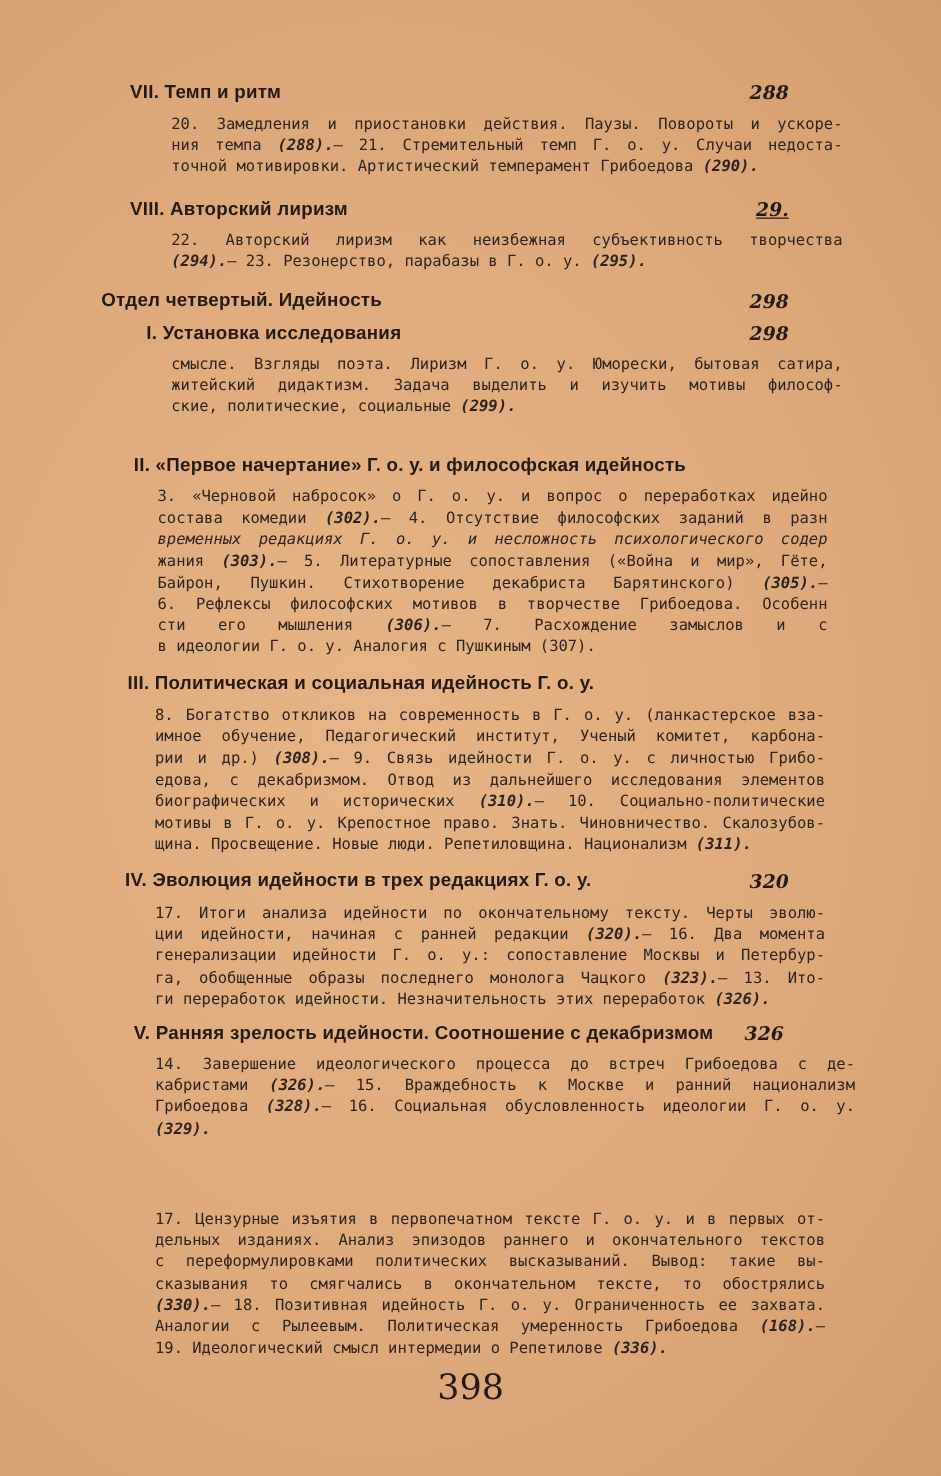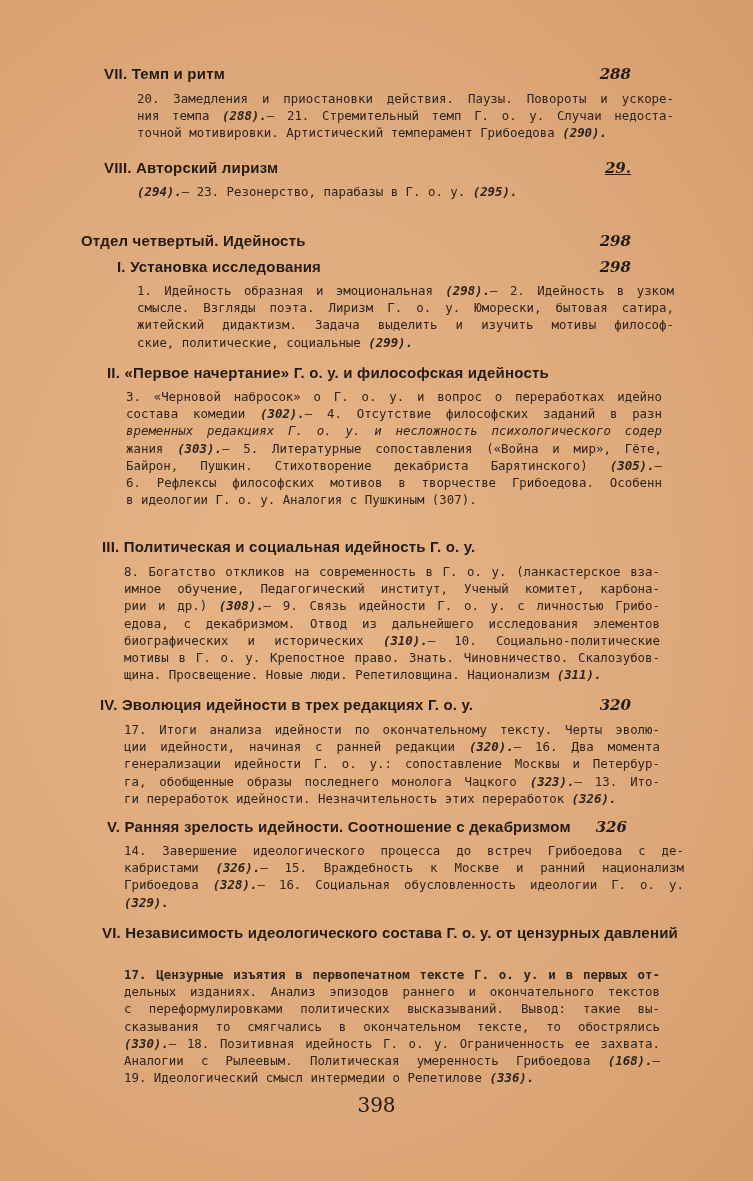--- a/index.html
+++ b/index.html
@@ -23,21 +23,21 @@
     font-style: italic; font-weight: bold; font-size: 15px; color: #241b16;
   }
   .para {
     position: absolute; font-family: "DejaVu Sans Mono", monospace;
     font-size: 12.4px; line-height: 17.2px; color: #2d241f;
     text-align: justify; text-align-last: left;
   }
   .para .ref { font-style: italic; font-weight: bold; }
   .folio {
     position: absolute; left: 0; width: 753px; text-align: center; top: 1093px;
-    font-family: "DejaVu Serif", serif; font-size: 20px; color: #241b16;
+    font-family: "DejaVu Serif", serif; font-size: 28px; color: #241b16;
   }
 </style>
 </head>
 <body>
 
 <div class="page">
 
   <div class="sec-head" style="left:104px;top:65px;">
     <span class="num">VII.</span>
     <span>Темп и ритм</span>
@@ -48,51 +48,52 @@
       <div style="text-align: justify; text-align-last: justify;"><span>ния темпа </span><span class="ref">(288).</span><span>— 21. Стремительный темп Г. о. у. Случаи недоста-</span></div>
       <div style="text-align: left; text-align-last: left;"><span>точной мотивировки. Артистический темперамент Грибоедова </span><span class="ref">(290).</span></div>
     </div>
 
   <div class="sec-head" style="left:104px;top:159px;">
     <span class="num">VIII.</span>
     <span>Авторский лиризм</span>
   </div>
   <div class="pg" style="top:159px;text-decoration:underline;">29.</div>
   <div class="para" style="left:137px;top:183px;width:537px;">
+      <div style="text-align: justify; text-align-last: justify;"><span>22. Авторский лиризм как неизбежная субъективность творчества</span></div>
       <div style="text-align: left; text-align-last: left;"><span class="ref">(294).</span><span>— 23. Резонерство, парабазы в Г. о. у. </span><span class="ref">(295).</span></div>
     </div>
 
   <div class="sec-head" style="left:81px;top:232px;">
     <span>Отдел четвертый. Идейность</span>
   </div>
   <div class="pg" style="top:232px;">298</div>
 
   <div class="sec-head" style="left:117px;top:258px;">
     <span class="num">I.</span>
     <span>Установка исследования</span>
   </div>
   <div class="pg" style="top:258px;">298</div>
   <div class="para" style="left:137px;top:282px;width:537px;">
-      <div style="text-align: justify; text-align-last: justify;"><span>1. Идейность образная и эмоциональная </span><span class="ref">(298).</span><span>— 2. Идейность в узком</span></div>
       <div style="text-align: justify; text-align-last: justify;"><span>смысле. Взгляды поэта. Лиризм Г. о. у. Юморески, бытовая сатира,</span></div>
       <div style="text-align: justify; text-align-last: justify;"><span>житейский дидактизм. Задача выделить и изучить мотивы философ-</span></div>
       <div style="text-align: left; text-align-last: left;"><span>ские, политические, социальные </span><span class="ref">(299).</span></div>
     </div>
 
   <div class="sec-head" style="left:107px;top:364px;">
     <span class="num">II.</span>
     <span>«Первое начертание» Г. о. у. и философская идейность</span>
   </div>
   <div class="para" style="left:126px;top:388px;width:536px;">
       <div style="text-align: justify; text-align-last: justify;"><span>3. «Черновой набросок» о Г. о. у. и вопрос о переработках идейно</span></div>
       <div style="text-align: justify; text-align-last: justify;"><span>состава комедии </span><span class="ref">(302).</span><span>— 4. Отсутствие философских заданий в разн</span></div>
       <div style="text-align: justify; text-align-last: justify; font-style: italic;"><span>временных редакциях Г. о. у. и несложность психологического содер</span></div>
       <div style="text-align: justify; text-align-last: justify;"><span>жания </span><span class="ref">(303).</span><span>— 5. Литературные сопоставления («Война и мир», Гёте,</span></div>
       <div style="text-align: justify; text-align-last: justify;"><span>Байрон, Пушкин. Стихотворение декабриста Барятинского) </span><span class="ref">(305).</span><span>—</span></div>
       <div style="text-align: justify; text-align-last: justify;"><span>6. Рефлексы философских мотивов в творчестве Грибоедова. Особенн</span></div>
+      <div style="text-align: justify; text-align-last: justify;"><span>сти его мышления </span><span class="ref">(306).</span><span>— 7. Расхождение замыслов и с</span></div>
       <div style="text-align: left; text-align-last: left;"><span> в идеологии Г. о. у. Аналогия с Пушкиным (307).</span></div>
     </div>
 
   <div class="sec-head" style="left:102px;top:538px;">
     <span class="num">III.</span>
     <span>Политическая и социальная идейность Г. о. у.</span>
   </div>
   <div class="para" style="left:124px;top:563px;width:536px;">
       <div style="text-align: justify; text-align-last: justify;"><span>8. Богатство откликов на современность в Г. о. у. (ланкастерское вза-</span></div>
       <div style="text-align: justify; text-align-last: justify;"><span>имное обучение, Педагогический институт, Ученый комитет, карбона-</span></div>
@@ -121,26 +122,22 @@
     <span>Ранняя зрелость идейности. Соотношение с декабризмом</span>
   </div>
   <div class="pg" style="top:818px;right:32px;">326</div>
   <div class="para" style="left:124px;top:842px;width:560px;">
       <div style="text-align: justify; text-align-last: justify;"><span>14. Завершение идеологического процесса до встреч Грибоедова с де-</span></div>
       <div style="text-align: justify; text-align-last: justify;"><span>кабристами </span><span class="ref">(326).</span><span>— 15. Враждебность к Москве и ранний национализм</span></div>
       <div style="text-align: justify; text-align-last: justify;"><span>Грибоедова </span><span class="ref">(328).</span><span>— 16. Социальная обусловленность идеологии Г. о. у.</span></div>
       <div style="text-align: left; text-align-last: left;"><span class="ref">(329).</span></div>
     </div>
 
-  <div class="sec-head" style="left:102px;top:924px;white-space:normal;width:580px;line-height:18px;">
-    <span class="num">VI.</span>
-    <span>Независимость идеологического состава Г. о. у. от цензурных давлений</span>
-  </div>
   <div class="para" style="left:124px;top:966px;width:536px;">
-      <div style="text-align: justify; text-align-last: justify; font-weight: bold;"><span>17. Цензурные изъятия в первопечатном тексте Г. о. у. и в первых от-</span></div>
+      <div style="text-align: justify; text-align-last: justify;"><span>17. Цензурные изъятия в первопечатном тексте Г. о. у. и в первых от-</span></div>
       <div style="text-align: justify; text-align-last: justify;"><span>дельных изданиях. Анализ эпизодов раннего и окончательного текстов</span></div>
       <div style="text-align: justify; text-align-last: justify;"><span>с переформулировками политических высказываний. Вывод: такие вы-</span></div>
       <div style="text-align: justify; text-align-last: justify;"><span>сказывания то смягчались в окончательном тексте, то обострялись</span></div>
       <div style="text-align: justify; text-align-last: justify;"><span class="ref">(330).</span><span>— 18. Позитивная идейность Г. о. у. Ограниченность ее захвата.</span></div>
       <div style="text-align: justify; text-align-last: justify;"><span>Аналогии с Рылеевым. Политическая умеренность Грибоедова </span><span class="ref">(168).</span><span>—</span></div>
       <div style="text-align: left; text-align-last: left;"><span>19. Идеологический смысл интермедии о Репетилове </span><span class="ref">(336).</span></div>
     </div>
 
   <div class="folio">398</div>
 </div>

